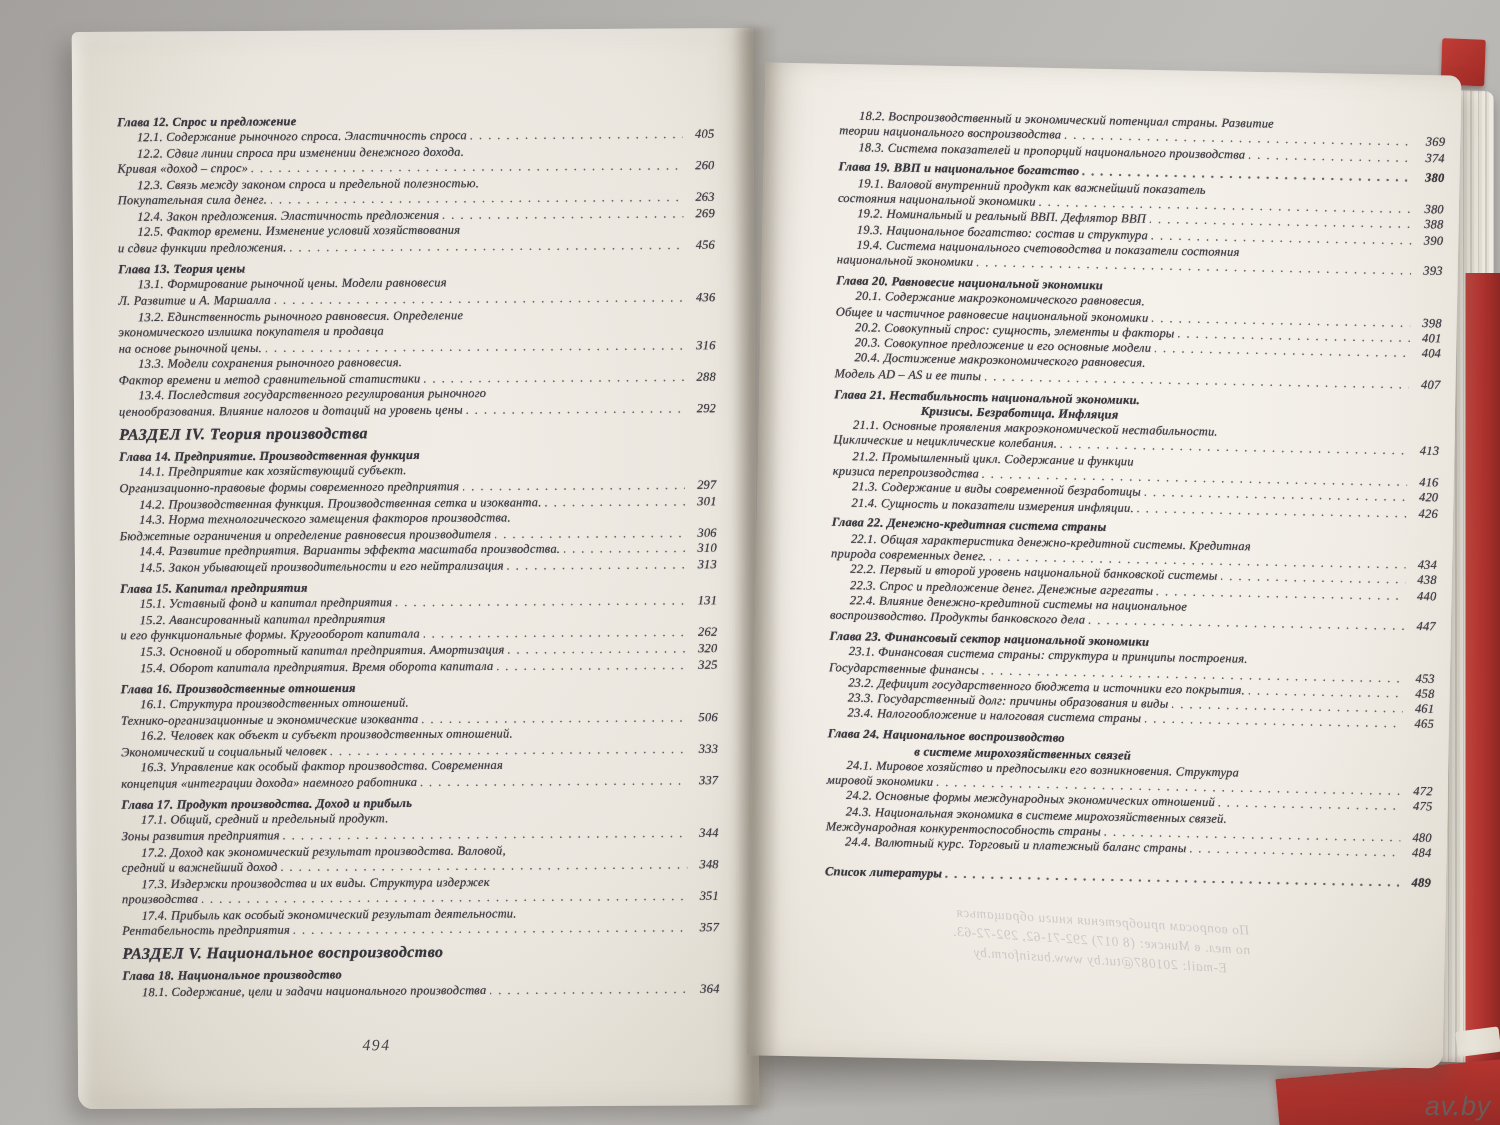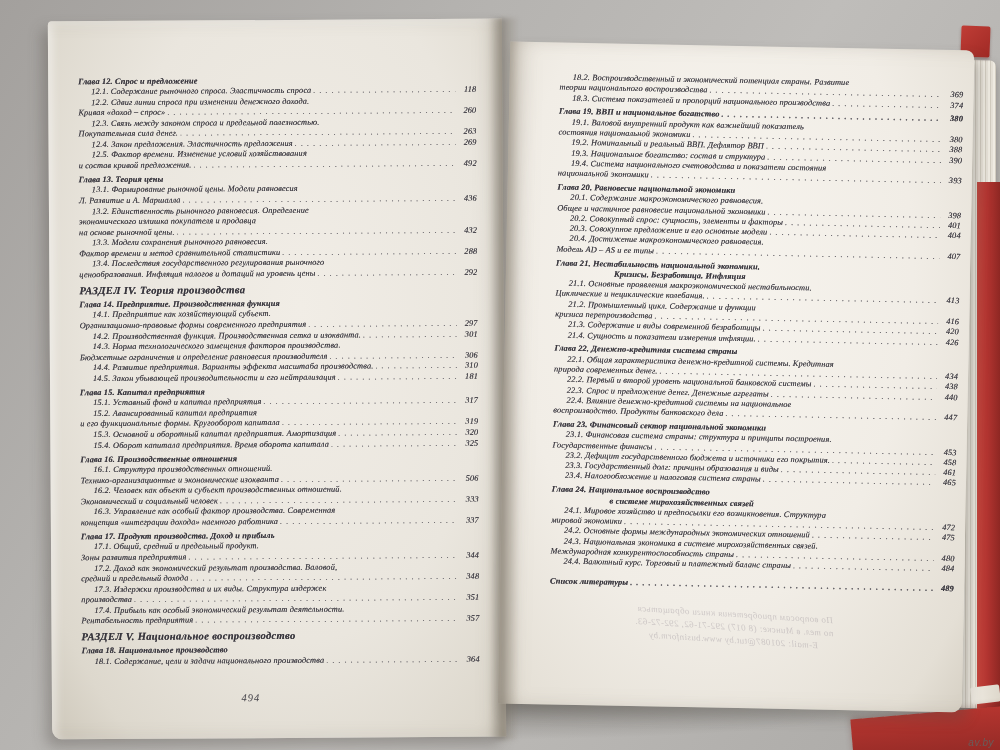--- a/index.html
+++ b/index.html
@@ -93,21 +93,21 @@
   }
   .show-through{
     position:absolute;left:70px;top:562px;width:330px;
     transform:scaleX(-1) rotate(-2.5deg);
     color:rgba(125,115,128,.30);font-size:9px;line-height:13px;text-align:center;
     letter-spacing:.4px;
   }
   .watermark{
     position:absolute;right:6px;bottom:2px;
     font-family:"Liberation Sans","DejaVu Sans",sans-serif;
-    font-size:10px;color:rgba(100,98,95,.9);letter-spacing:.5px;
+    font-size:18px;color:rgba(100,98,95,.9);letter-spacing:.5px;
   }
 </style>
 </head>
 <body>
 
 <div class="photo">
 
   <div class="page-edges"></div>
   <div class="red-corner"></div>
   <div class="red-strip"></div>
@@ -117,21 +117,21 @@
 
   <div class="page page-left">
     <div class="toc toc-left" id="toc-left">
         <div class="chapter">
           <div class="ln">Глава 12. Спрос и предложение</div>
         </div>
         <div class="entry">
           <div class="ln row e1">
             <span class="t">12.1. Содержание рыночного спроса. Эластичность спроса</span>
             <span class="dots"></span>
-            <span class="pg">118</span>
+            <span class="pg">405</span>
           </div>
         </div>
         <div class="entry">
           <div class="ln e1">12.2. Сдвиг линии спроса при изменении денежного дохода.</div>
           <div class="ln row w">
             <span class="t">Кривая «доход – спрос»</span>
             <span class="dots"></span>
             <span class="pg">260</span>
           </div>
         </div>
@@ -146,57 +146,57 @@
         <div class="entry">
           <div class="ln row e1">
             <span class="t">12.4. Закон предложения. Эластичность предложения</span>
             <span class="dots"></span>
             <span class="pg">269</span>
           </div>
         </div>
         <div class="entry">
           <div class="ln e1">12.5. Фактор времени. Изменение условий хозяйствования</div>
           <div class="ln row w">
-            <span class="t">и состав кривой предложения.</span>
-            <span class="dots"></span>
-            <span class="pg">492</span>
+            <span class="t">и сдвиг функции предложения.</span>
+            <span class="dots"></span>
+            <span class="pg">456</span>
           </div>
         </div>
         <div class="chapter">
           <div class="ln">Глава 13. Теория цены</div>
         </div>
         <div class="entry">
           <div class="ln e1">13.1. Формирование рыночной цены. Модели равновесия</div>
           <div class="ln row w">
             <span class="t">Л. Развитие и А. Маршалла</span>
             <span class="dots"></span>
             <span class="pg">436</span>
           </div>
         </div>
         <div class="entry">
           <div class="ln e1">13.2. Единственность рыночного равновесия. Определение</div>
           <div class="ln w">экономического излишка покупателя и продавца</div>
           <div class="ln row w">
             <span class="t">на основе рыночной цены.</span>
             <span class="dots"></span>
-            <span class="pg">432</span>
+            <span class="pg">316</span>
           </div>
         </div>
         <div class="entry">
           <div class="ln e1">13.3. Модели сохранения рыночного равновесия.</div>
           <div class="ln row w">
             <span class="t">Фактор времени и метод сравнительной статистики</span>
             <span class="dots"></span>
             <span class="pg">288</span>
           </div>
         </div>
         <div class="entry">
           <div class="ln e1">13.4. Последствия государственного регулирования рыночного</div>
           <div class="ln row w">
-            <span class="t">ценообразования. Инфляция налогов и дотаций на уровень цены</span>
+            <span class="t">ценообразования. Влияние налогов и дотаций на уровень цены</span>
             <span class="dots"></span>
             <span class="pg">292</span>
           </div>
         </div>
         <div class="ln section">РАЗДЕЛ IV. Теория производства</div>
         <div class="chapter">
           <div class="ln">Глава 14. Предприятие. Производственная функция</div>
         </div>
         <div class="entry">
           <div class="ln e1">14.1. Предприятие как хозяйствующий субъект.</div>
@@ -225,39 +225,39 @@
           <div class="ln row e1">
             <span class="t">14.4. Развитие предприятия. Варианты эффекта масштаба производства.</span>
             <span class="dots"></span>
             <span class="pg">310</span>
           </div>
         </div>
         <div class="entry">
           <div class="ln row e1">
             <span class="t">14.5. Закон убывающей производительности и его нейтрализация</span>
             <span class="dots"></span>
-            <span class="pg">181</span>
+            <span class="pg">313</span>
           </div>
         </div>
         <div class="chapter">
           <div class="ln">Глава 15. Капитал предприятия</div>
         </div>
         <div class="entry">
           <div class="ln row e1">
             <span class="t">15.1. Уставный фонд и капитал предприятия</span>
             <span class="dots"></span>
-            <span class="pg">317</span>
+            <span class="pg">131</span>
           </div>
         </div>
         <div class="entry">
           <div class="ln e1">15.2. Авансированный капитал предприятия</div>
           <div class="ln row w">
             <span class="t">и его функциональные формы. Кругооборот капитала</span>
             <span class="dots"></span>
-            <span class="pg">319</span>
+            <span class="pg">262</span>
           </div>
         </div>
         <div class="entry">
           <div class="ln row e1">
             <span class="t">15.3. Основной и оборотный капитал предприятия. Амортизация</span>
             <span class="dots"></span>
             <span class="pg">320</span>
           </div>
         </div>
         <div class="entry">
@@ -301,21 +301,21 @@
           <div class="ln e1">17.1. Общий, средний и предельный продукт.</div>
           <div class="ln row w">
             <span class="t">Зоны развития предприятия</span>
             <span class="dots"></span>
             <span class="pg">344</span>
           </div>
         </div>
         <div class="entry">
           <div class="ln e1">17.2. Доход как экономический результат производства. Валовой,</div>
           <div class="ln row w">
-            <span class="t">средний и предельный дохода</span>
+            <span class="t">средний и важнейший доход</span>
             <span class="dots"></span>
             <span class="pg">348</span>
           </div>
         </div>
         <div class="entry">
           <div class="ln e1">17.3. Издержки производства и их виды. Структура издержек</div>
           <div class="ln row w">
             <span class="t">производства</span>
             <span class="dots"></span>
             <span class="pg">351</span>

